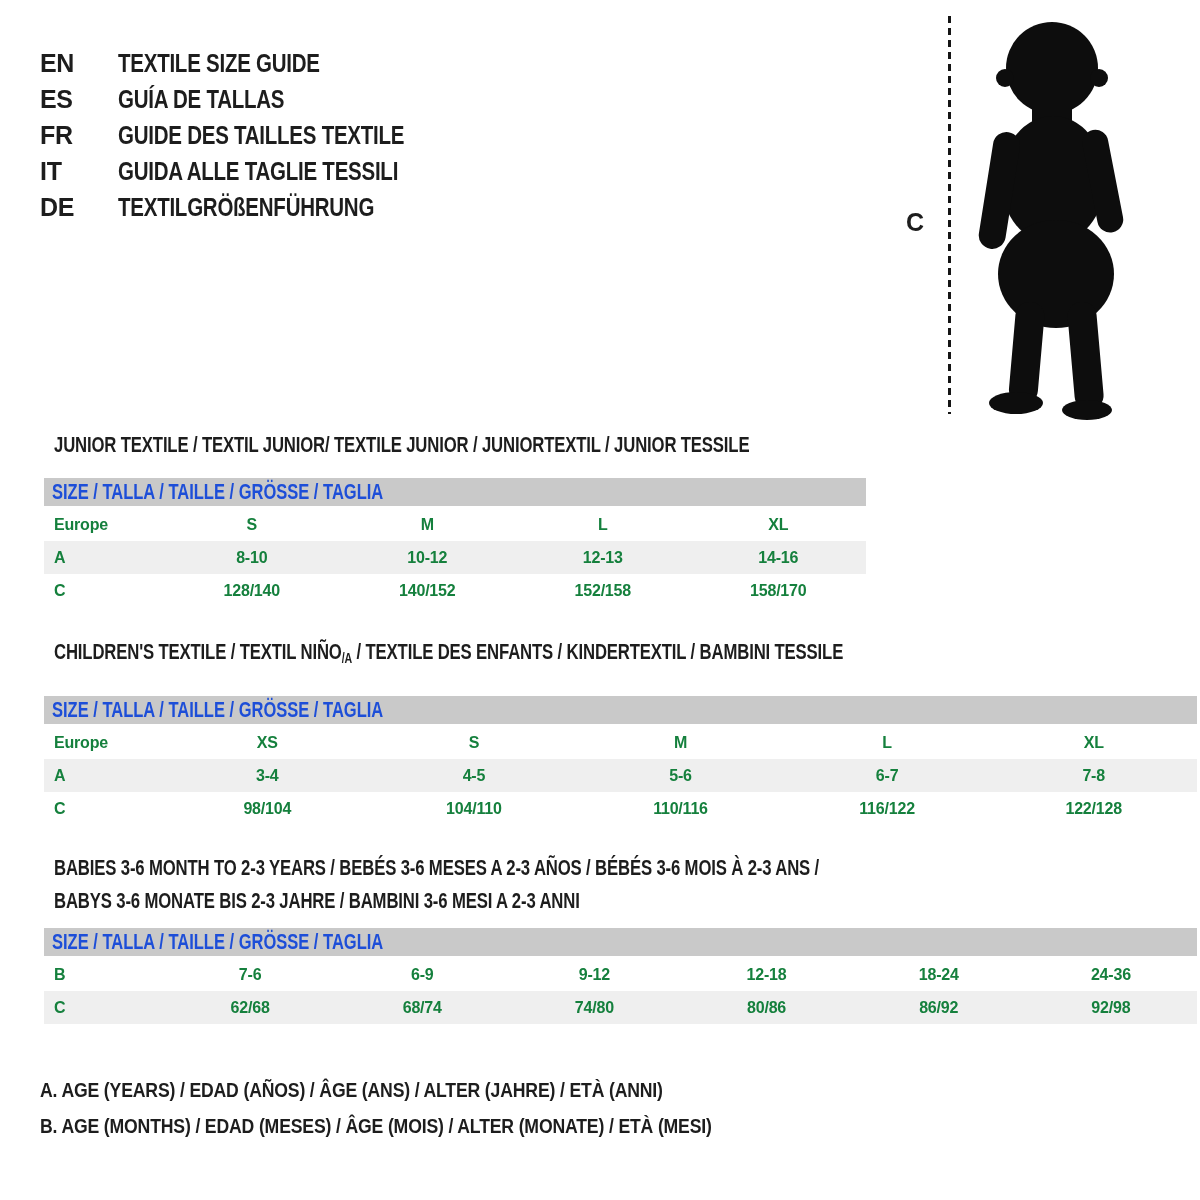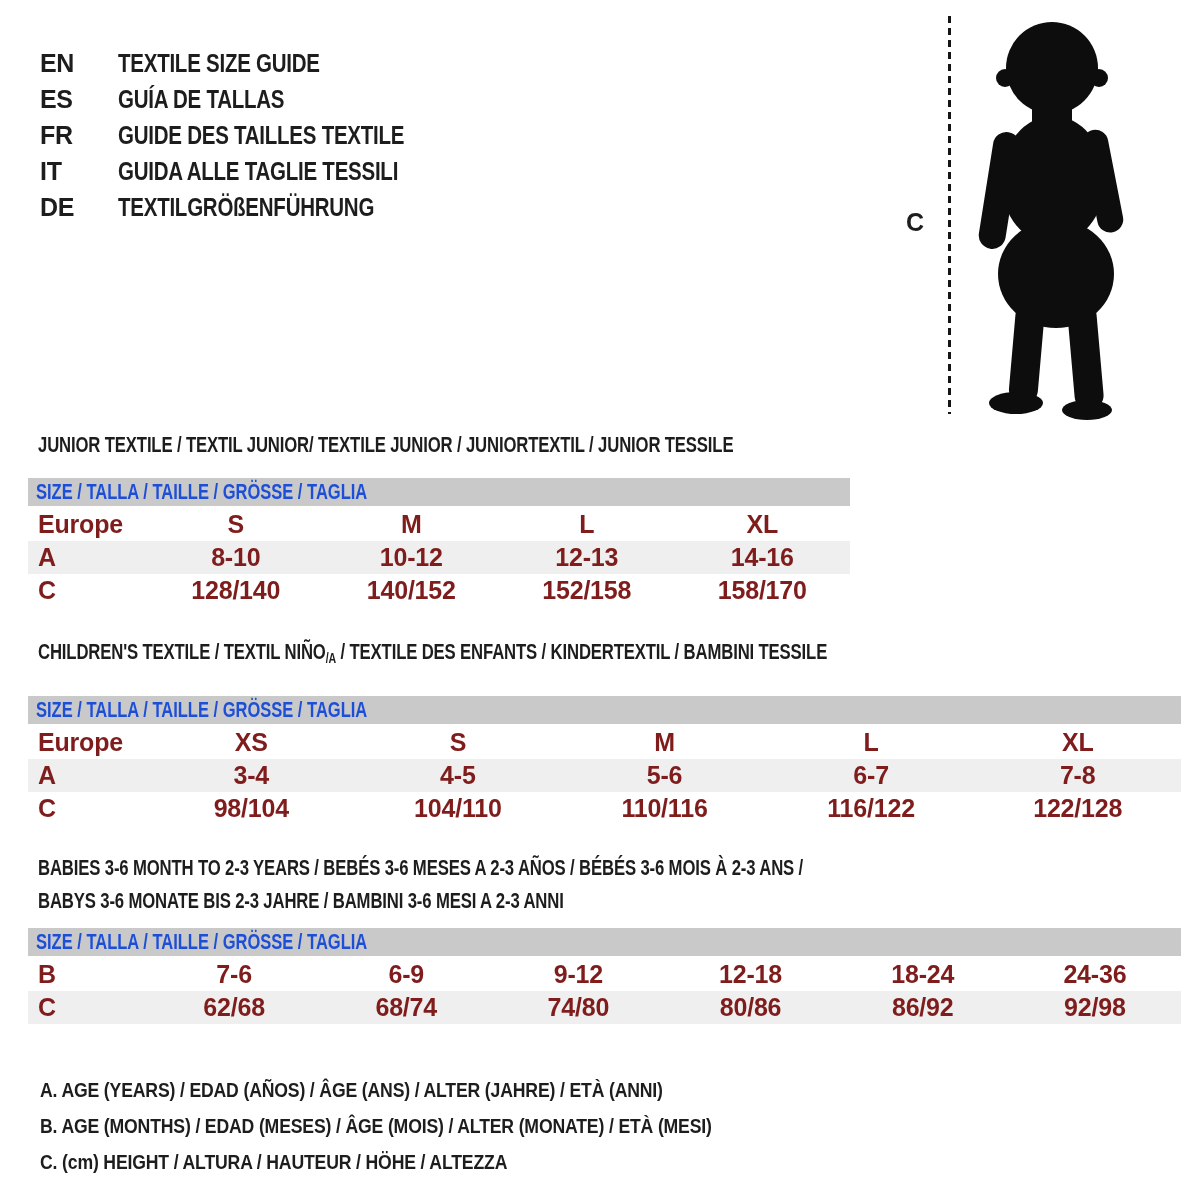--- a/index.html
+++ b/index.html
@@ -12,35 +12,35 @@
   .lang-block{position:absolute;left:40px;top:45px;}
   .lang-row{display:flex;line-height:36px;font-size:25px;letter-spacing:-0.3px;}
   .lang-code{width:78px;flex:none;}
   .lang-title{display:inline-block;transform:scaleX(.82);transform-origin:0 50%;white-space:nowrap;}
   
   .dash-line{position:absolute;left:948px;top:16px;width:3px;height:398px;
     background:repeating-linear-gradient(to bottom,#151515 0 7px,transparent 7px 12px);}
   .c-label{position:absolute;left:906px;top:208px;font-size:25px;}
   .baby{position:absolute;left:960px;top:14px;width:180px;height:408px;}
   
-  .tbl-sec{position:absolute;left:28px;}
+  .tbl-sec{position:absolute;left:44px;}
   .sec-junior{top:433px;width:822px;}
   .sec-children{top:640px;width:1153px;}
   .sec-babies{top:851px;width:1153px;}
   .sec-title{margin:0 0 0 10px;font-size:22px;line-height:24px;letter-spacing:-0.2px;}
   .babies-title-line{margin-left:10px;font-size:22px;line-height:33px;letter-spacing:-0.2px;}
   .cond{display:inline-block;transform:scaleX(.76);transform-origin:0 50%;white-space:nowrap;}
   .t-sub{font-size:14px;vertical-align:-4px;}
   .size-bar{height:28px;background:#c9c9c9;line-height:28px;padding-left:8px;font-size:22px;color:#1d4ed8;}
   .size-bar .cond{transform:scaleX(.75);}
   .sec-junior .size-bar{margin-top:21px;}
   .sec-children .size-bar{margin-top:26px;}
   .sec-babies .size-bar{margin-top:11px;}
   .size-table{width:100%;border-collapse:collapse;table-layout:fixed;margin-top:2px;}
-  .size-table td{height:33px;text-align:center;font-size:25px;color:#7f1d1d;padding:0;letter-spacing:-0.2px;}
+  .size-table td{height:33px;text-align:center;font-size:16px;color:#15803d;padding:0;letter-spacing:-0.2px;}
   .size-table td.lbl{text-align:left;padding-left:10px;}
   .size-table col.col-label{width:120px;}
   .size-table tr.shaded{background:#efefef;}
   
   .legend{position:absolute;left:40px;top:1072px;}
   .legend-line{font-size:21px;line-height:36px;letter-spacing:-0.2px;}
   .legend-line .cond{transform:scaleX(.84);}
 </style>
 </head>
 <body>
@@ -218,18 +218,15 @@
     </table>
   </section>
 
   <footer class="legend">
     <div class="legend-line">
       <span class="cond">A. AGE (YEARS) / EDAD (AÑOS) / ÂGE (ANS) / ALTER (JAHRE) / ETÀ (ANNI)</span>
     </div>
     <div class="legend-line">
       <span class="cond">B. AGE (MONTHS) / EDAD (MESES) / ÂGE (MOIS) / ALTER (MONATE) / ETÀ (MESI)</span>
     </div>
-    <div class="legend-line">
-      <span class="cond">C. (cm) HEIGHT / ALTURA / HAUTEUR / HÖHE / ALTEZZA</span>
-    </div>
   </footer>
 
 </div>
 
 </body></html>

